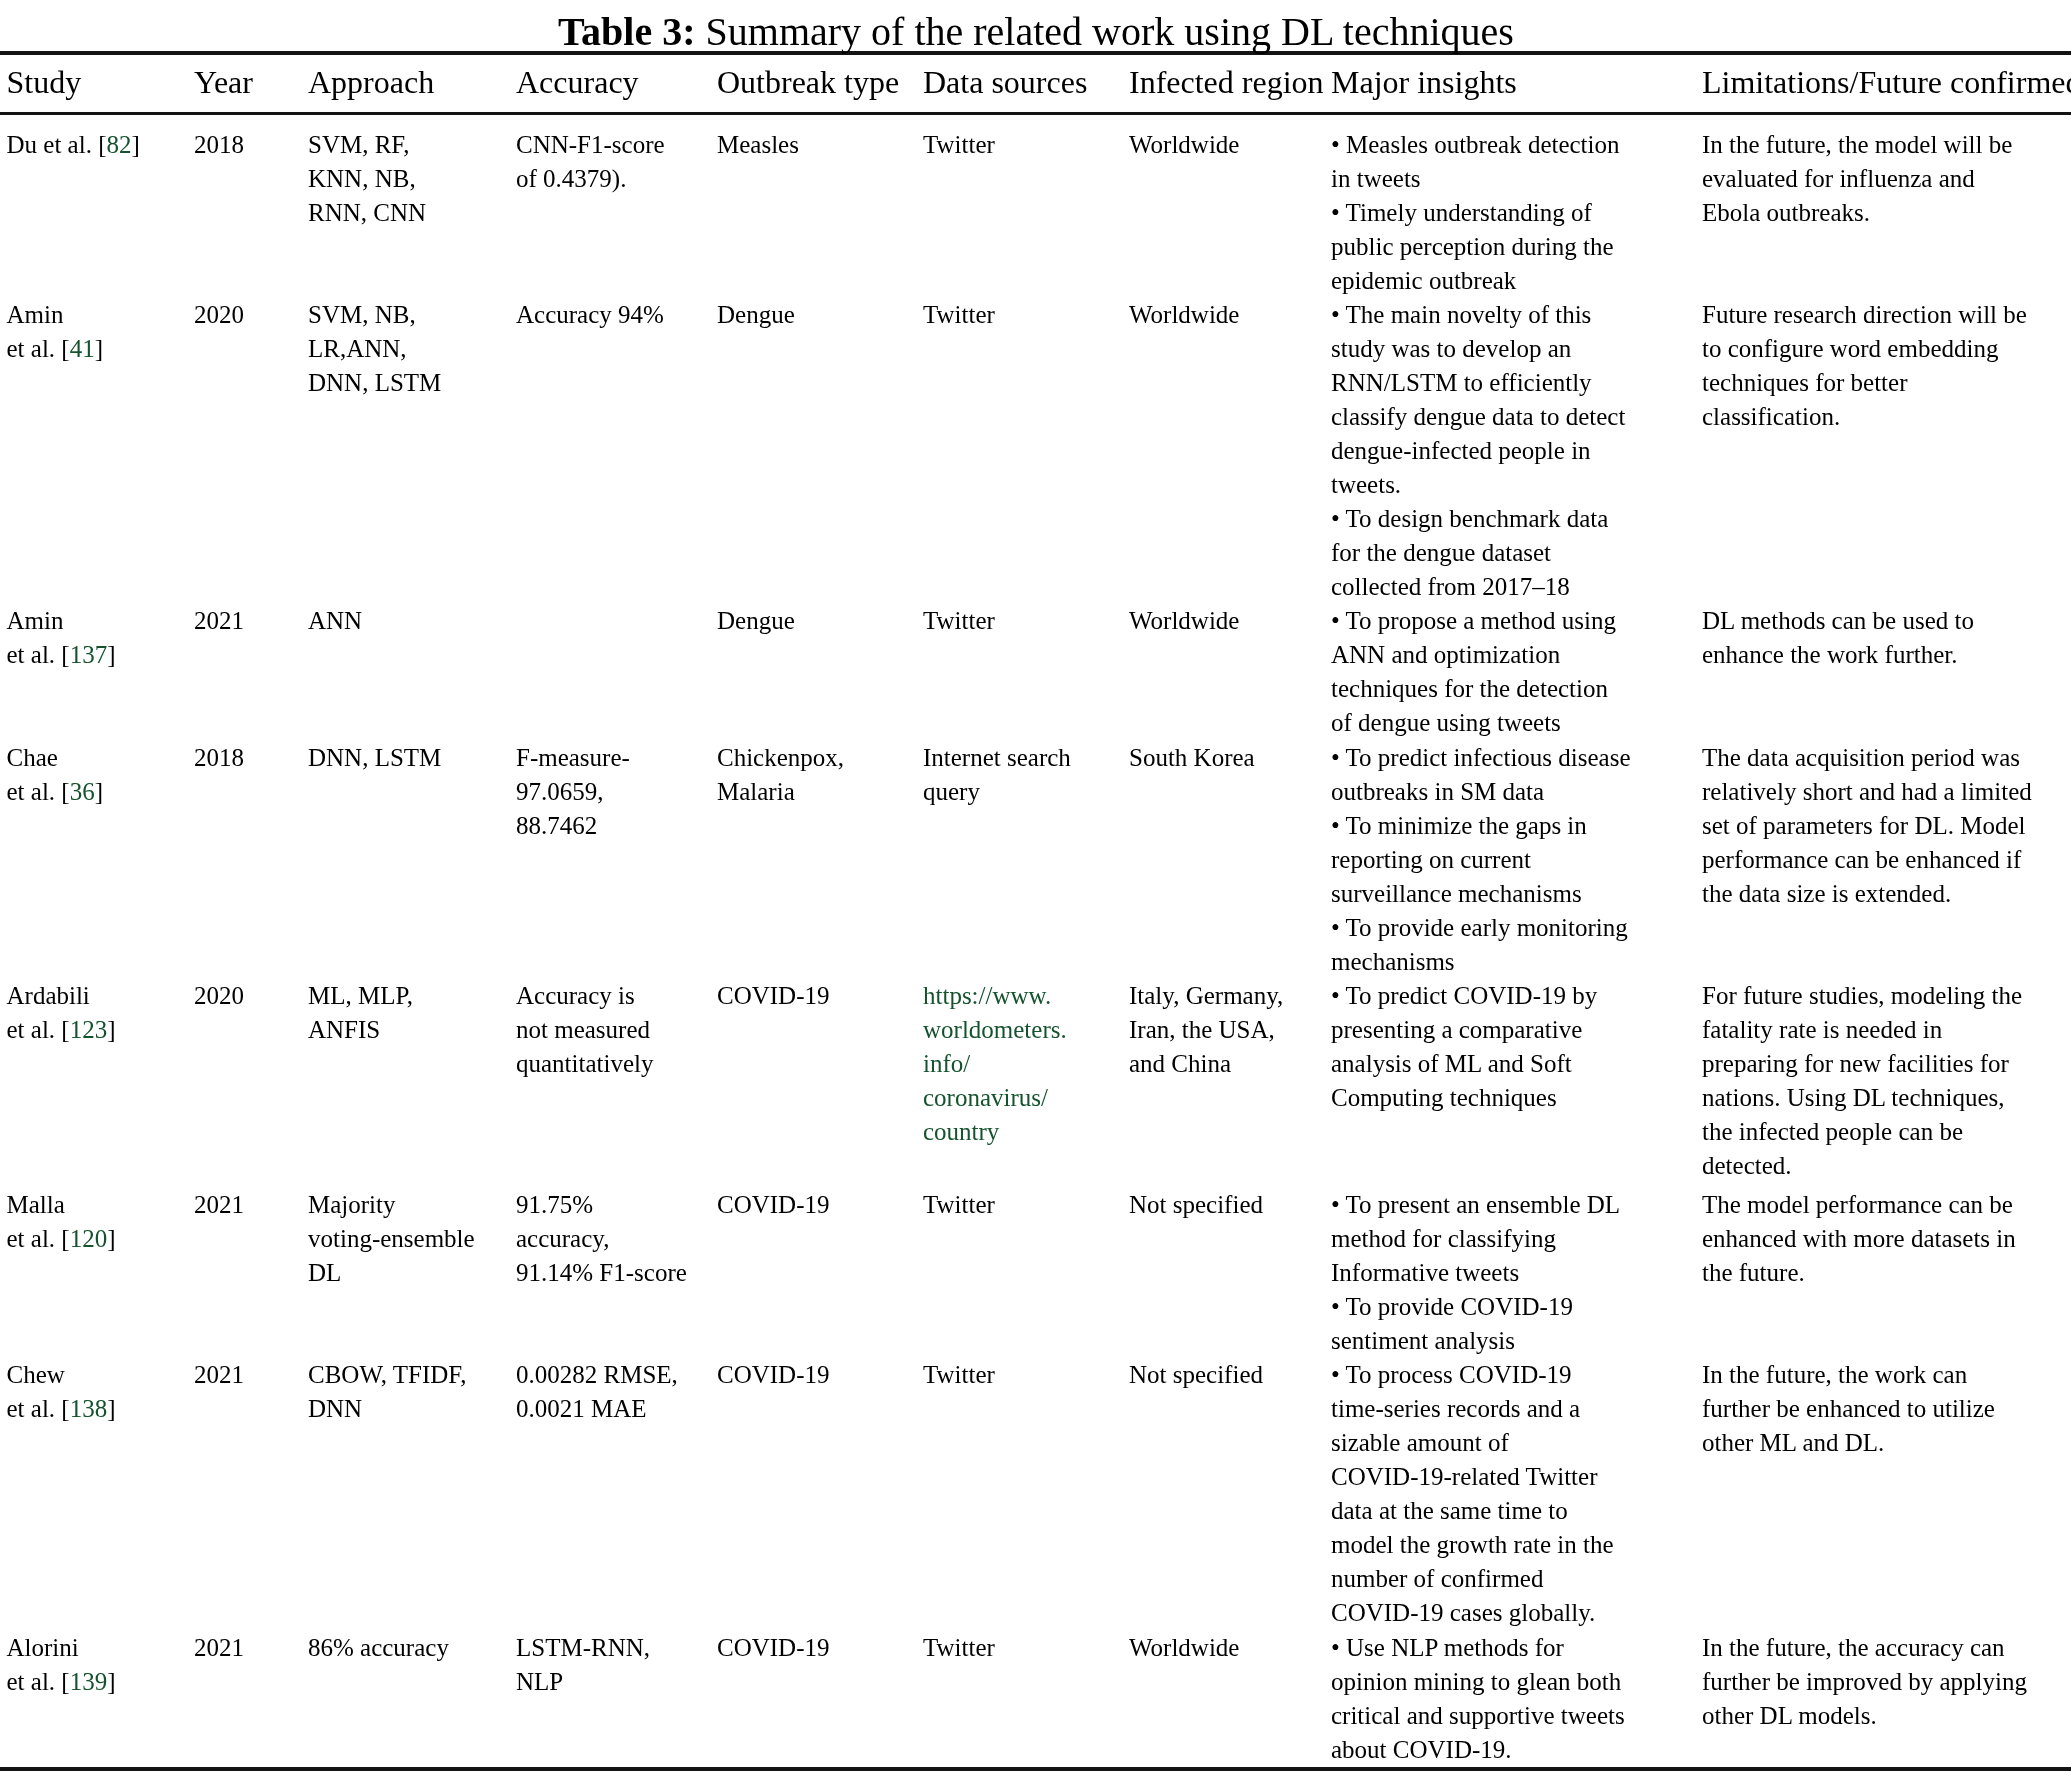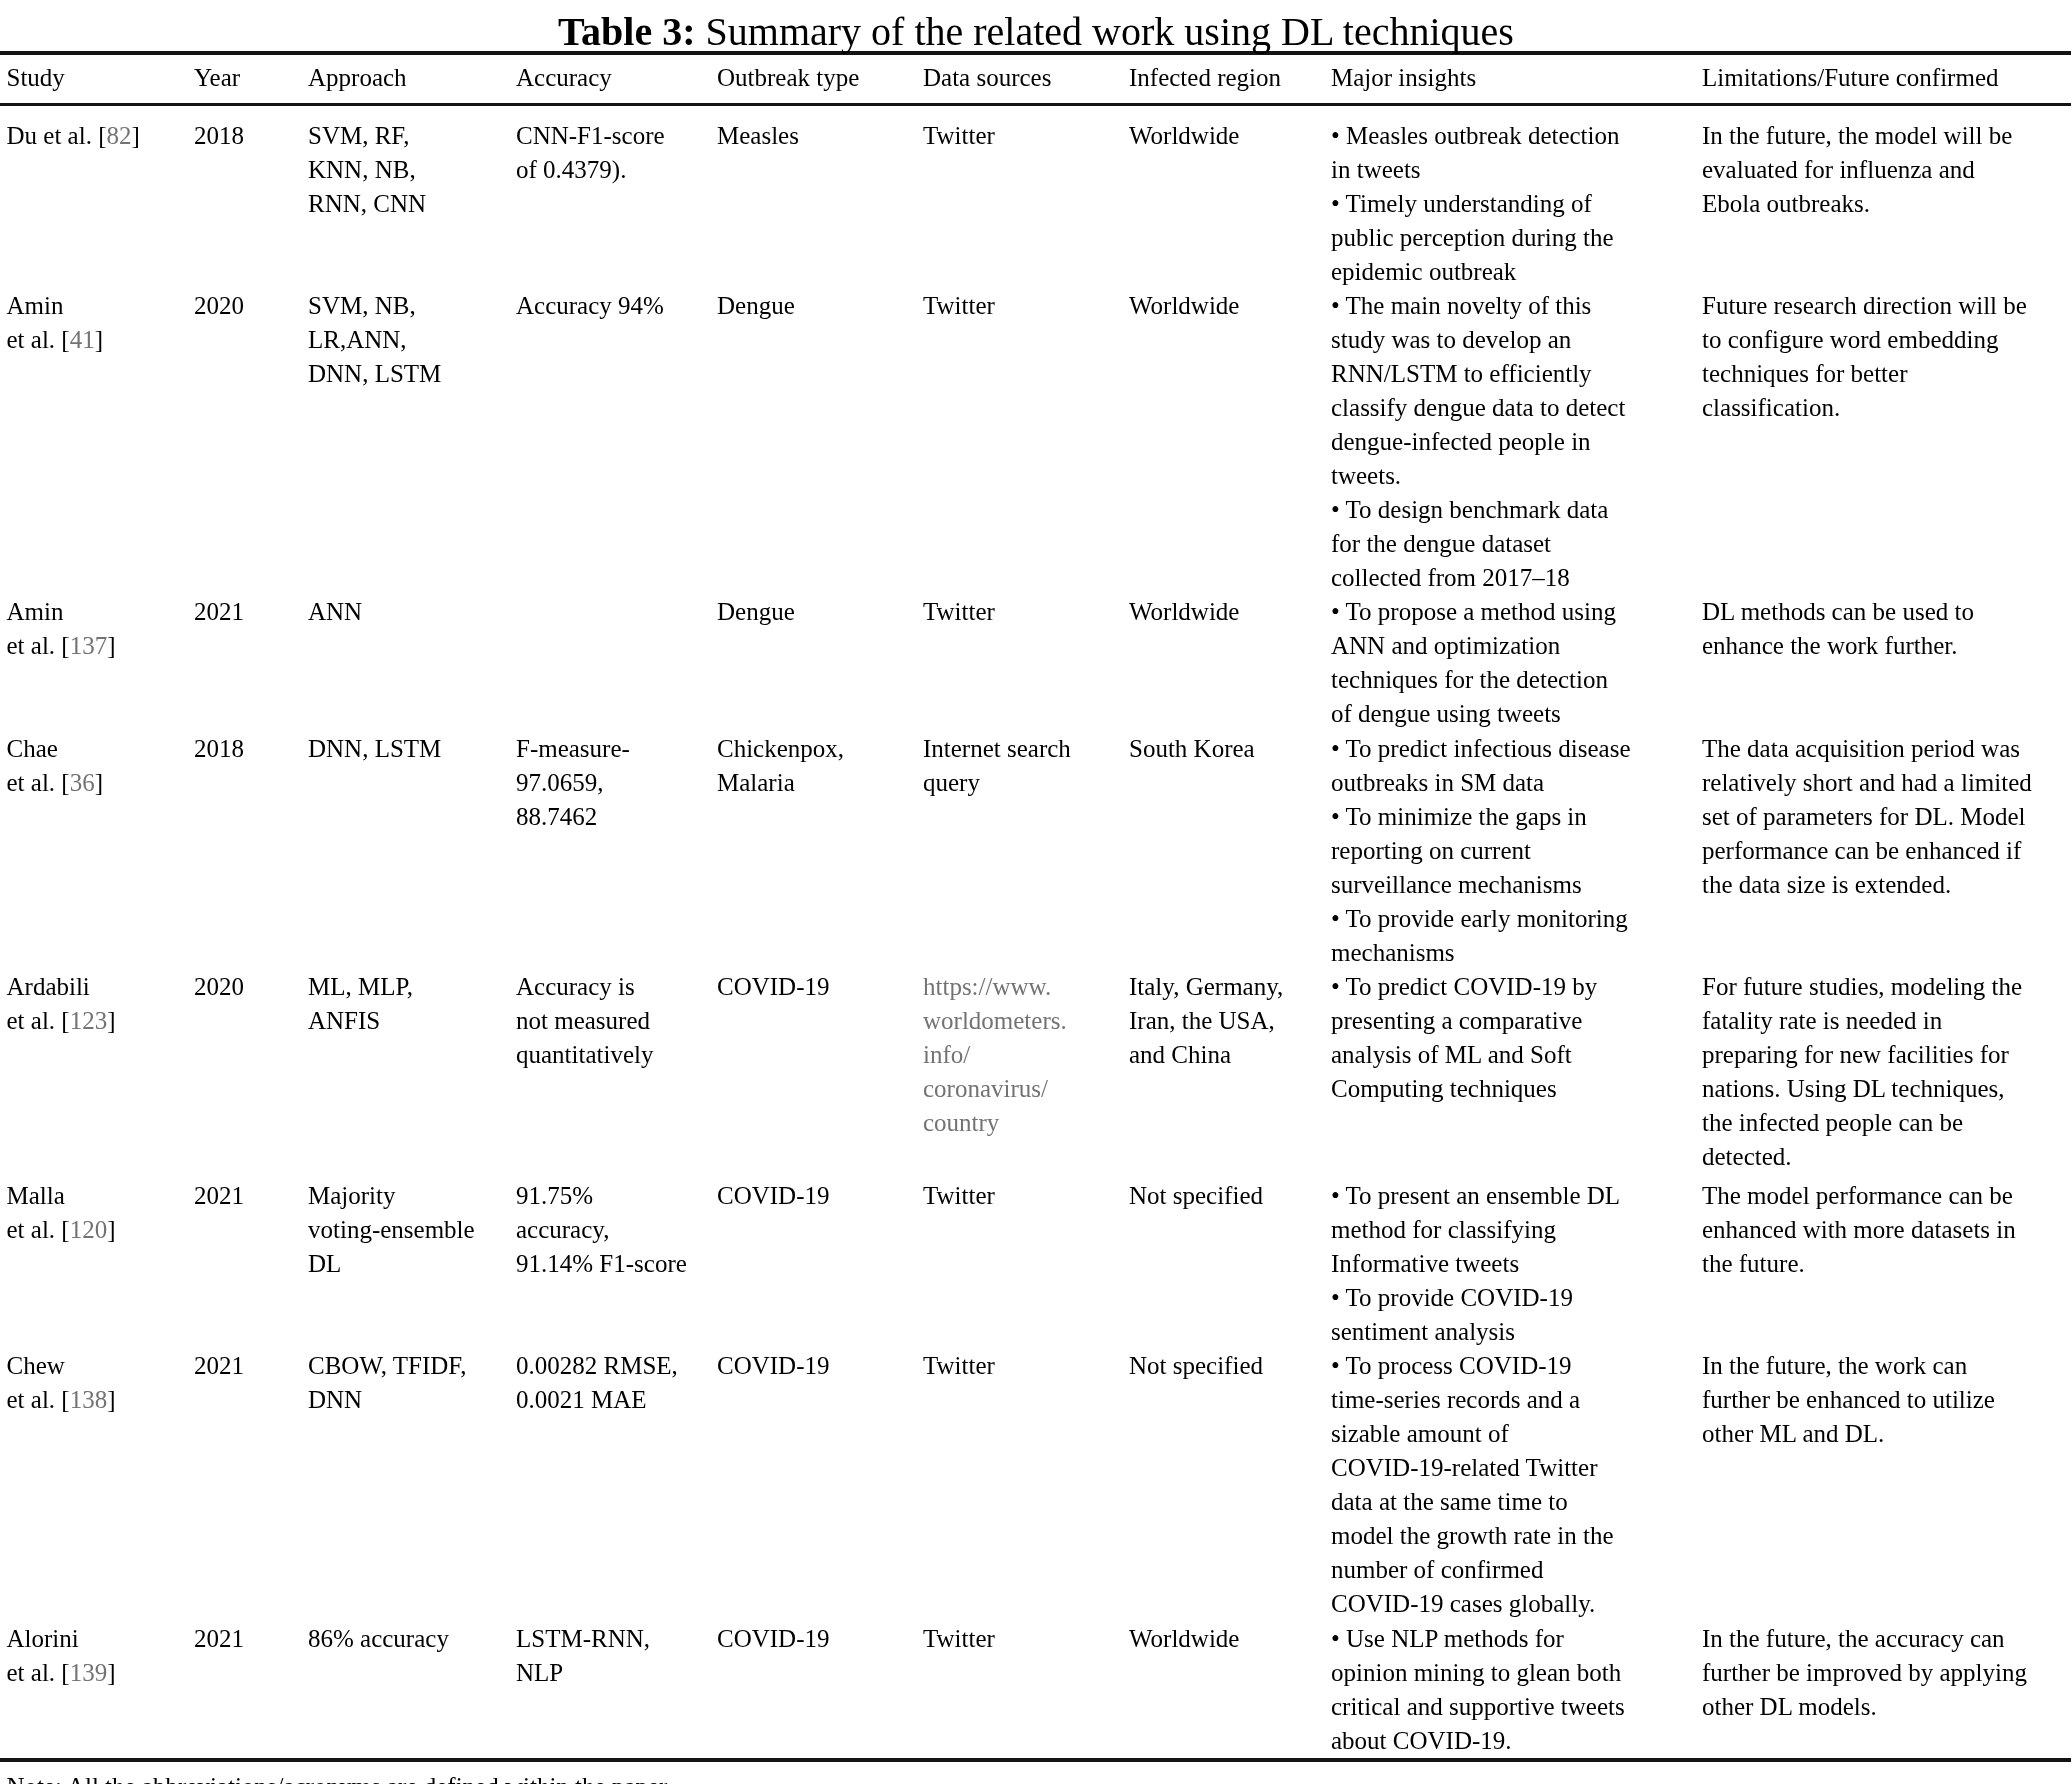--- a/index.html
+++ b/index.html
@@ -20,21 +20,21 @@
     border-collapse:collapse;
     table-layout:fixed;
     width:2072px;
     border-top:4.9px solid #141414;
     border-bottom:4.1px solid #141414;
   }
   thead tr{border-bottom:3.3px solid #141414;}
   th{
     text-align:left;
     font-weight:normal;
-    font-size:25px;
+    font-size:32px;
     padding:9px 4.9px 10.6px 0;
     vertical-align:middle;
     white-space:nowrap;
     overflow:hidden;
   }
   td{
     vertical-align:top;
     font-size:25px;
     line-height:34px;
     white-space:pre-line;
@@ -44,21 +44,21 @@
   th:first-child,td:first-child{padding-left:6.5px;}
   tbody tr:first-child td{padding-top:13px;}
   tbody tr:nth-child(1){height:177px;}
   tbody tr:nth-child(2){height:297px;}
   tbody tr:nth-child(3){height:137px;}
   tbody tr:nth-child(4){height:235px;}
   tbody tr:nth-child(5){height:209px;margin-top:39px;}
   tbody tr:nth-child(6){height:170px;}
   tbody tr:nth-child(7){height:273px;}
   tbody tr:nth-child(8){height:129px;}
-  .ref,.link{color:#737373;text-decoration:none;cursor:pointer;}
+  .ref,.link{color:#14532d;text-decoration:none;cursor:pointer;}
   .note{
     font-size:25px;
     padding:11.5px 0 0 6.5px;
   }
 </style>
 </head>
 <body>
 
 <div class="title"><span class="bold">Table 3:</span> <span>Summary of the related work using DL techniques</span></div>
 

